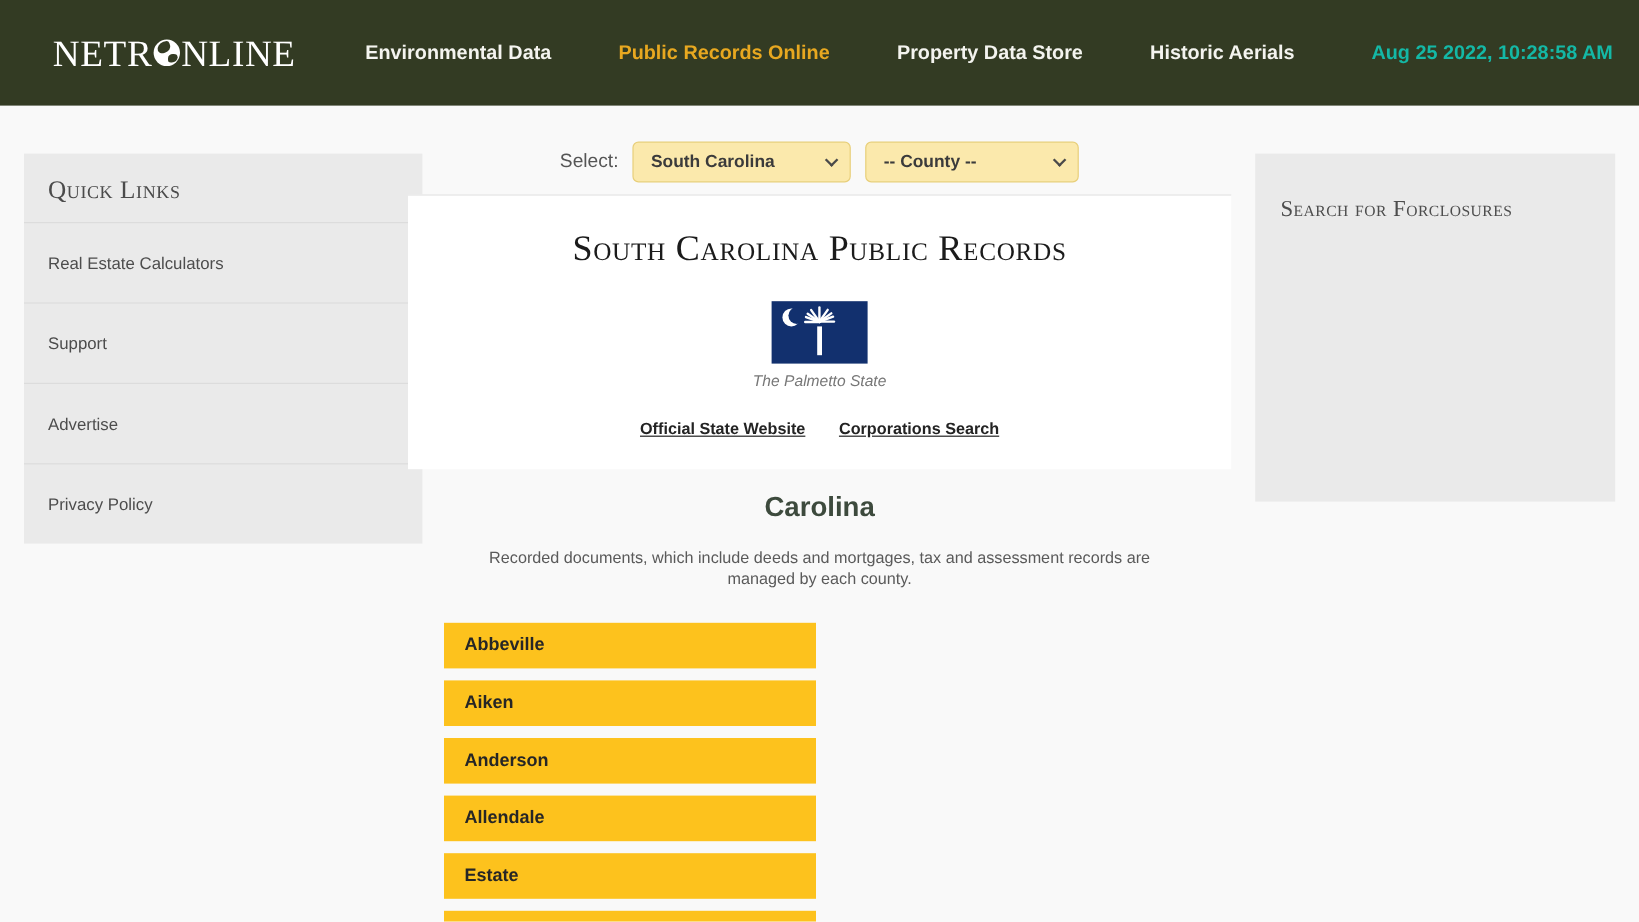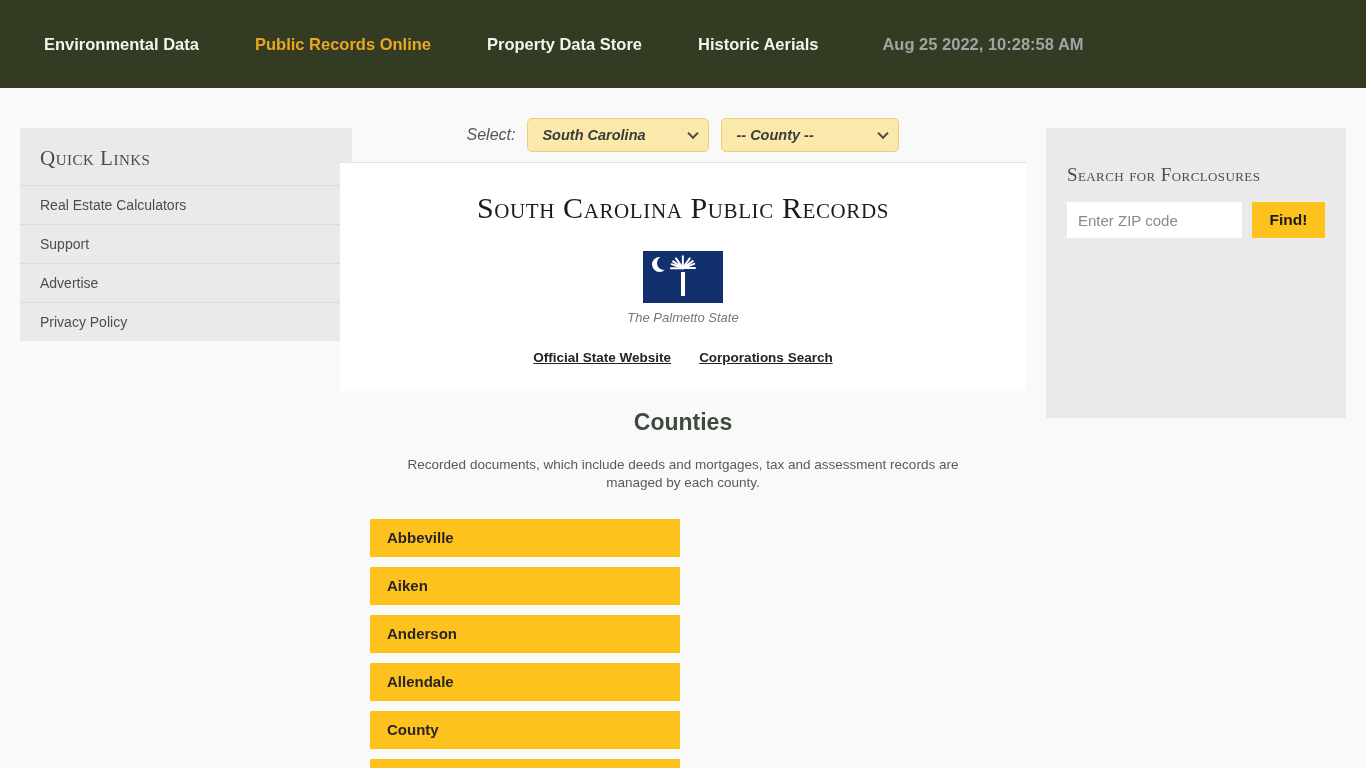--- a/index.html
+++ b/index.html
@@ -70,21 +70,21 @@
     color: #f4f4ef;
     text-decoration: none;
     font-size: 16.5px;
     font-weight: 600;
     white-space: nowrap;
   }
   .nav a.active { color: #e8a820; }
 
   .clock {
     margin-left: 64px;
-    color: #a3a3a3;
+    color: #14b8a6;
     font-size: 16.5px;
     font-weight: 700;
     white-space: nowrap;
   }
 
   
   .page {
     position: relative;
     width: 1366px;
     height: 680px;
@@ -100,41 +100,40 @@
   .rail-title {
     font-family: "Liberation Serif", serif;
     font-variant: small-caps;
     font-size: 21px;
     color: #4b4b4b;
     padding: 18px 20px 14px 20px;
     letter-spacing: 0.5px;
   }
   .rail-link {
     display: block;
-    padding: 11px 20px;
+    padding: 25px 20px;
     font-size: 14px;
     color: #4d4d4d;
     text-decoration: none;
     border-top: 1px solid #dcdcdc;
   }
 
   
   .center {
     position: absolute;
     left: 340px; top: 0;
     width: 686px;
   }
   .select-row {
     display: flex;
     align-items: center;
     justify-content: center;
     gap: 12px;
     padding-top: 20px;
     height: 74px;
-    font-style: italic;
   }
   .select-label {
     font-size: 16px;
     color: #555;
   }
   .dropdown {
     position: relative;
     background: #fbe9ac;
     border: 1px solid #e8cf7a;
     border-radius: 5px;
@@ -314,20 +313,25 @@
     font-weight: 700;
     color: #1c1c1c;
     cursor: pointer;
     font-family: "Liberation Sans", sans-serif;
   }
 </style>
 </head>
 <body>
 
 <div class="topbar">
+  <a class="logo" href="#">
+    <span class="logo-part">NETR</span>
+      <span class="globe-o"></span>
+      <span class="logo-part">NLINE</span>
+  </a>
 
   <div class="nav">
     <a href="#">Environmental Data</a>
     <a href="#" class="active">Public Records Online</a>
     <a href="#">Property Data Store</a>
     <a href="#">Historic Aerials</a>
   </div>
 
   <div class="clock">Aug 25 2022, 10:28:58 AM</div>
 </div>
@@ -375,34 +379,30 @@
         <span class="trunk"></span>
       </div>
       <div class="flag-caption">The Palmetto State</div>
 
       <div class="card-links">
         <a href="#">Official State Website</a>
         <a href="#">Corporations Search</a>
       </div>
     </div>
 
-    <div class="counties-head">Counties</div>
+    <div class="counties-head">Carolina</div>
     <div class="counties-desc">Recorded documents, which include deeds and mortgages, tax and assessment records are managed by each county.</div>
 
     <div class="county-list">
       <a class="county-btn" href="#">Abbeville</a>
       <a class="county-btn" href="#">Aiken</a>
       <a class="county-btn" href="#">Anderson</a>
       <a class="county-btn" href="#">Allendale</a>
-      <a class="county-btn" href="#">County</a>
+      <a class="county-btn" href="#">Estate</a>
       <a class="county-btn" href="#"></a>
     </div>
   </div>
 
   <div class="right-rail">
     <div class="rr-title">Search for Forclosures</div>
-    <div class="zip-row">
-      <input class="zip-input" type="text" placeholder="Enter ZIP code" style="">
-      <button class="find-btn">Find!</button>
-    </div>
   </div>
 
 </div>
 
 </body></html>

